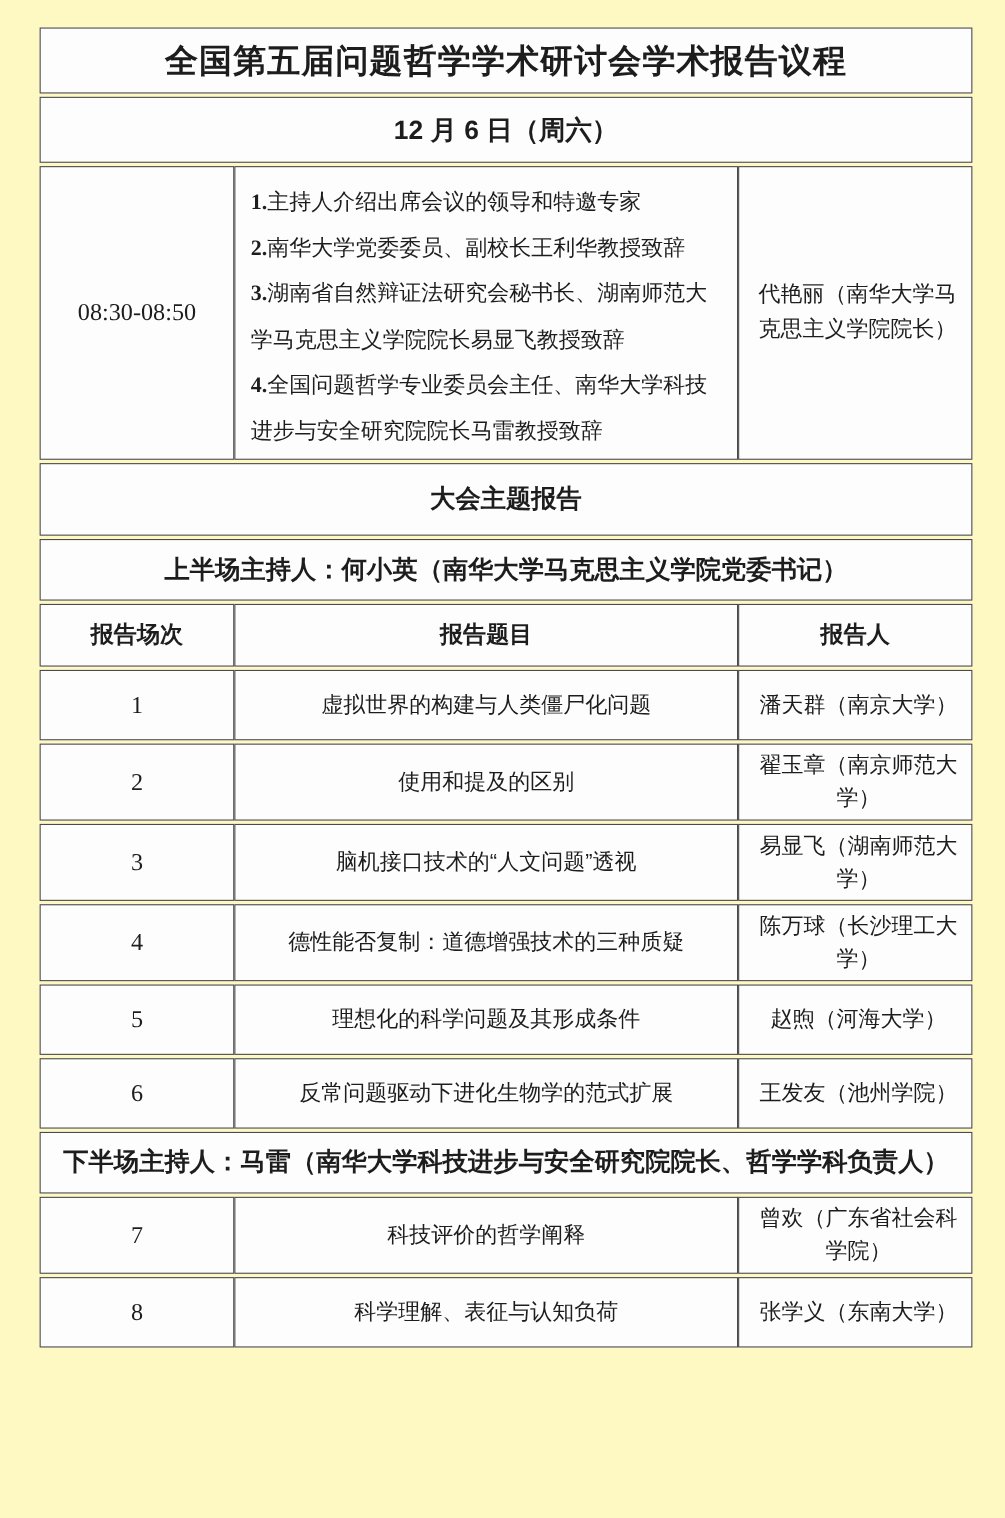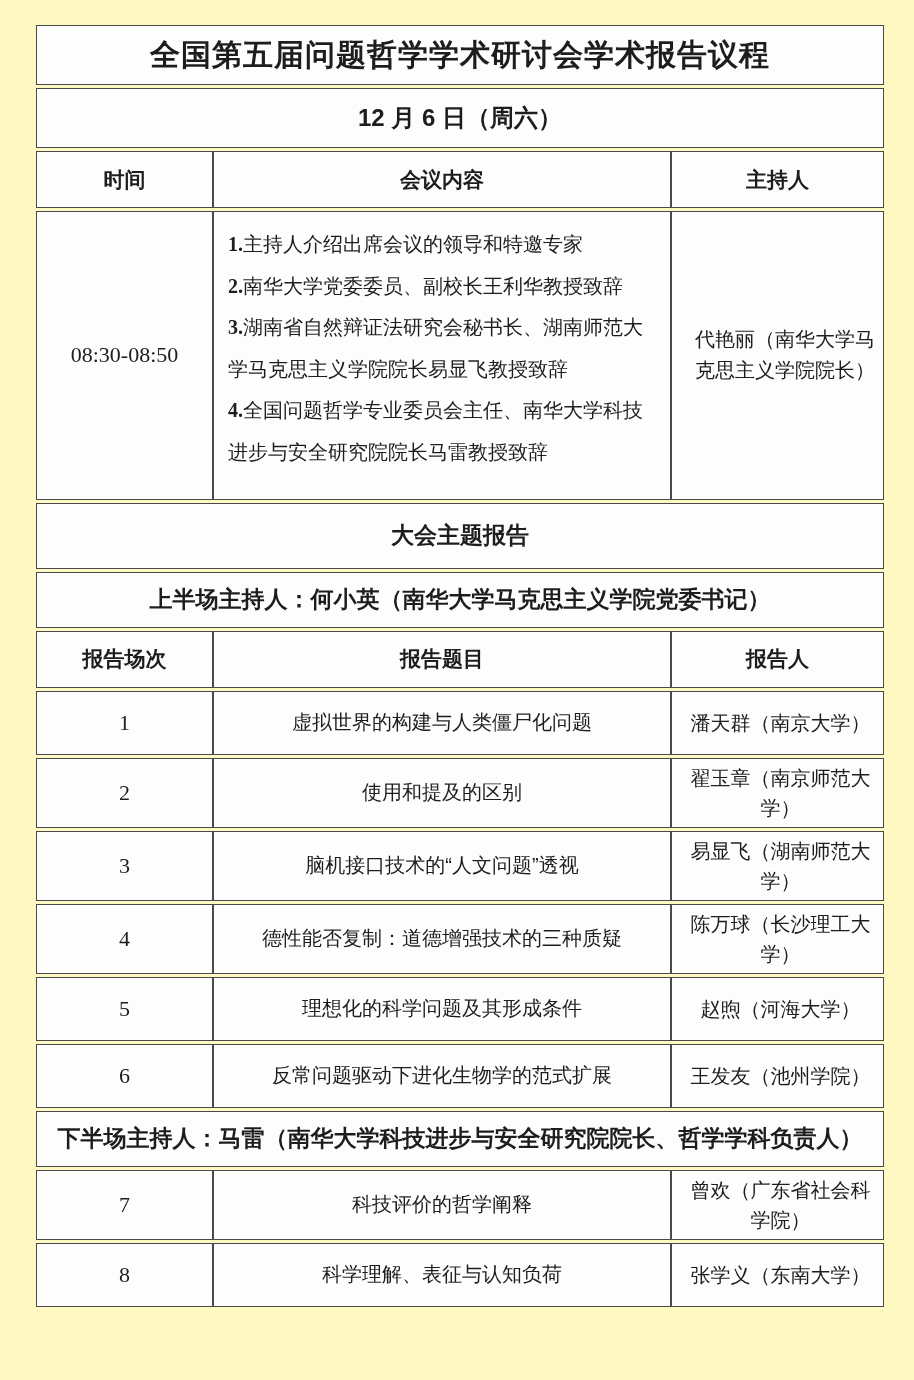--- a/index.html
+++ b/index.html
@@ -57,34 +57,34 @@
     height: 57px;
     font-size: 21px;
     font-weight: bold;
     text-align: center;
   }
   .r-opening td.time {
     text-align: center;
     font-size: 22px;
   }
   .r-opening td.content {
-    padding: 12px 8px 25px 14px;
+    padding: 12px 8px 3px 14px;
     font-size: 20px;
     line-height: 2.08;
     text-align: left;
   }
   .content .item .num {
     font-family: "Liberation Serif", "DejaVu Serif", serif;
     font-weight: bold;
   }
   td.host-cell {
     padding: 6px 8px 6px 12px;
     font-size: 20px;
     line-height: 1.55;
-    text-align: right;
+    text-align: center;
     font-family: Liberation Serif, serif;
   }
   .r-hostline td {
     height: 56px;
     font-size: 23px;
     font-weight: bold;
     text-align: center;
     padding: 0 2px;
   }
   .r-data td { height: 64px; font-size: 20px; }
@@ -114,25 +114,20 @@
     <tbody>
         <tr class="r-title">
       <td colspan="3">全国第五届问题哲学学术研讨会学术报告议程</td>
     </tr>
 
     <tr class="r-date">
       <td colspan="3">12 月 6 日（周六）</td>
     </tr>
 
 
-    <tr class="r-head">
-      <td>时间</td>
-      <td>会议内容</td>
-      <td>主持人</td>
-    </tr>
 
     <tr class="r-opening">
       <td class="time serif">08:30-08:50</td>
       <td class="content">
         <div class="item"><span class="num">1.</span><span>主持人介绍出席会议的领导和特邀专家</span></div>
         <div class="item"><span class="num">2.</span><span>南华大学党委委员、副校长王利华教授致辞</span></div>
         <div class="item"><span class="num">3.</span><span>湖南省自然辩证法研究会秘书长、湖南师范大学马克思主义学院院长易显飞教授致辞</span></div>
         <div class="item"><span class="num">4.</span><span>全国问题哲学专业委员会主任、南华大学科技进步与安全研究院院长马雷教授致辞</span></div>
       </td>
       <td class="host-cell">代艳丽（南华大学马克思主义学院院长）</td>

